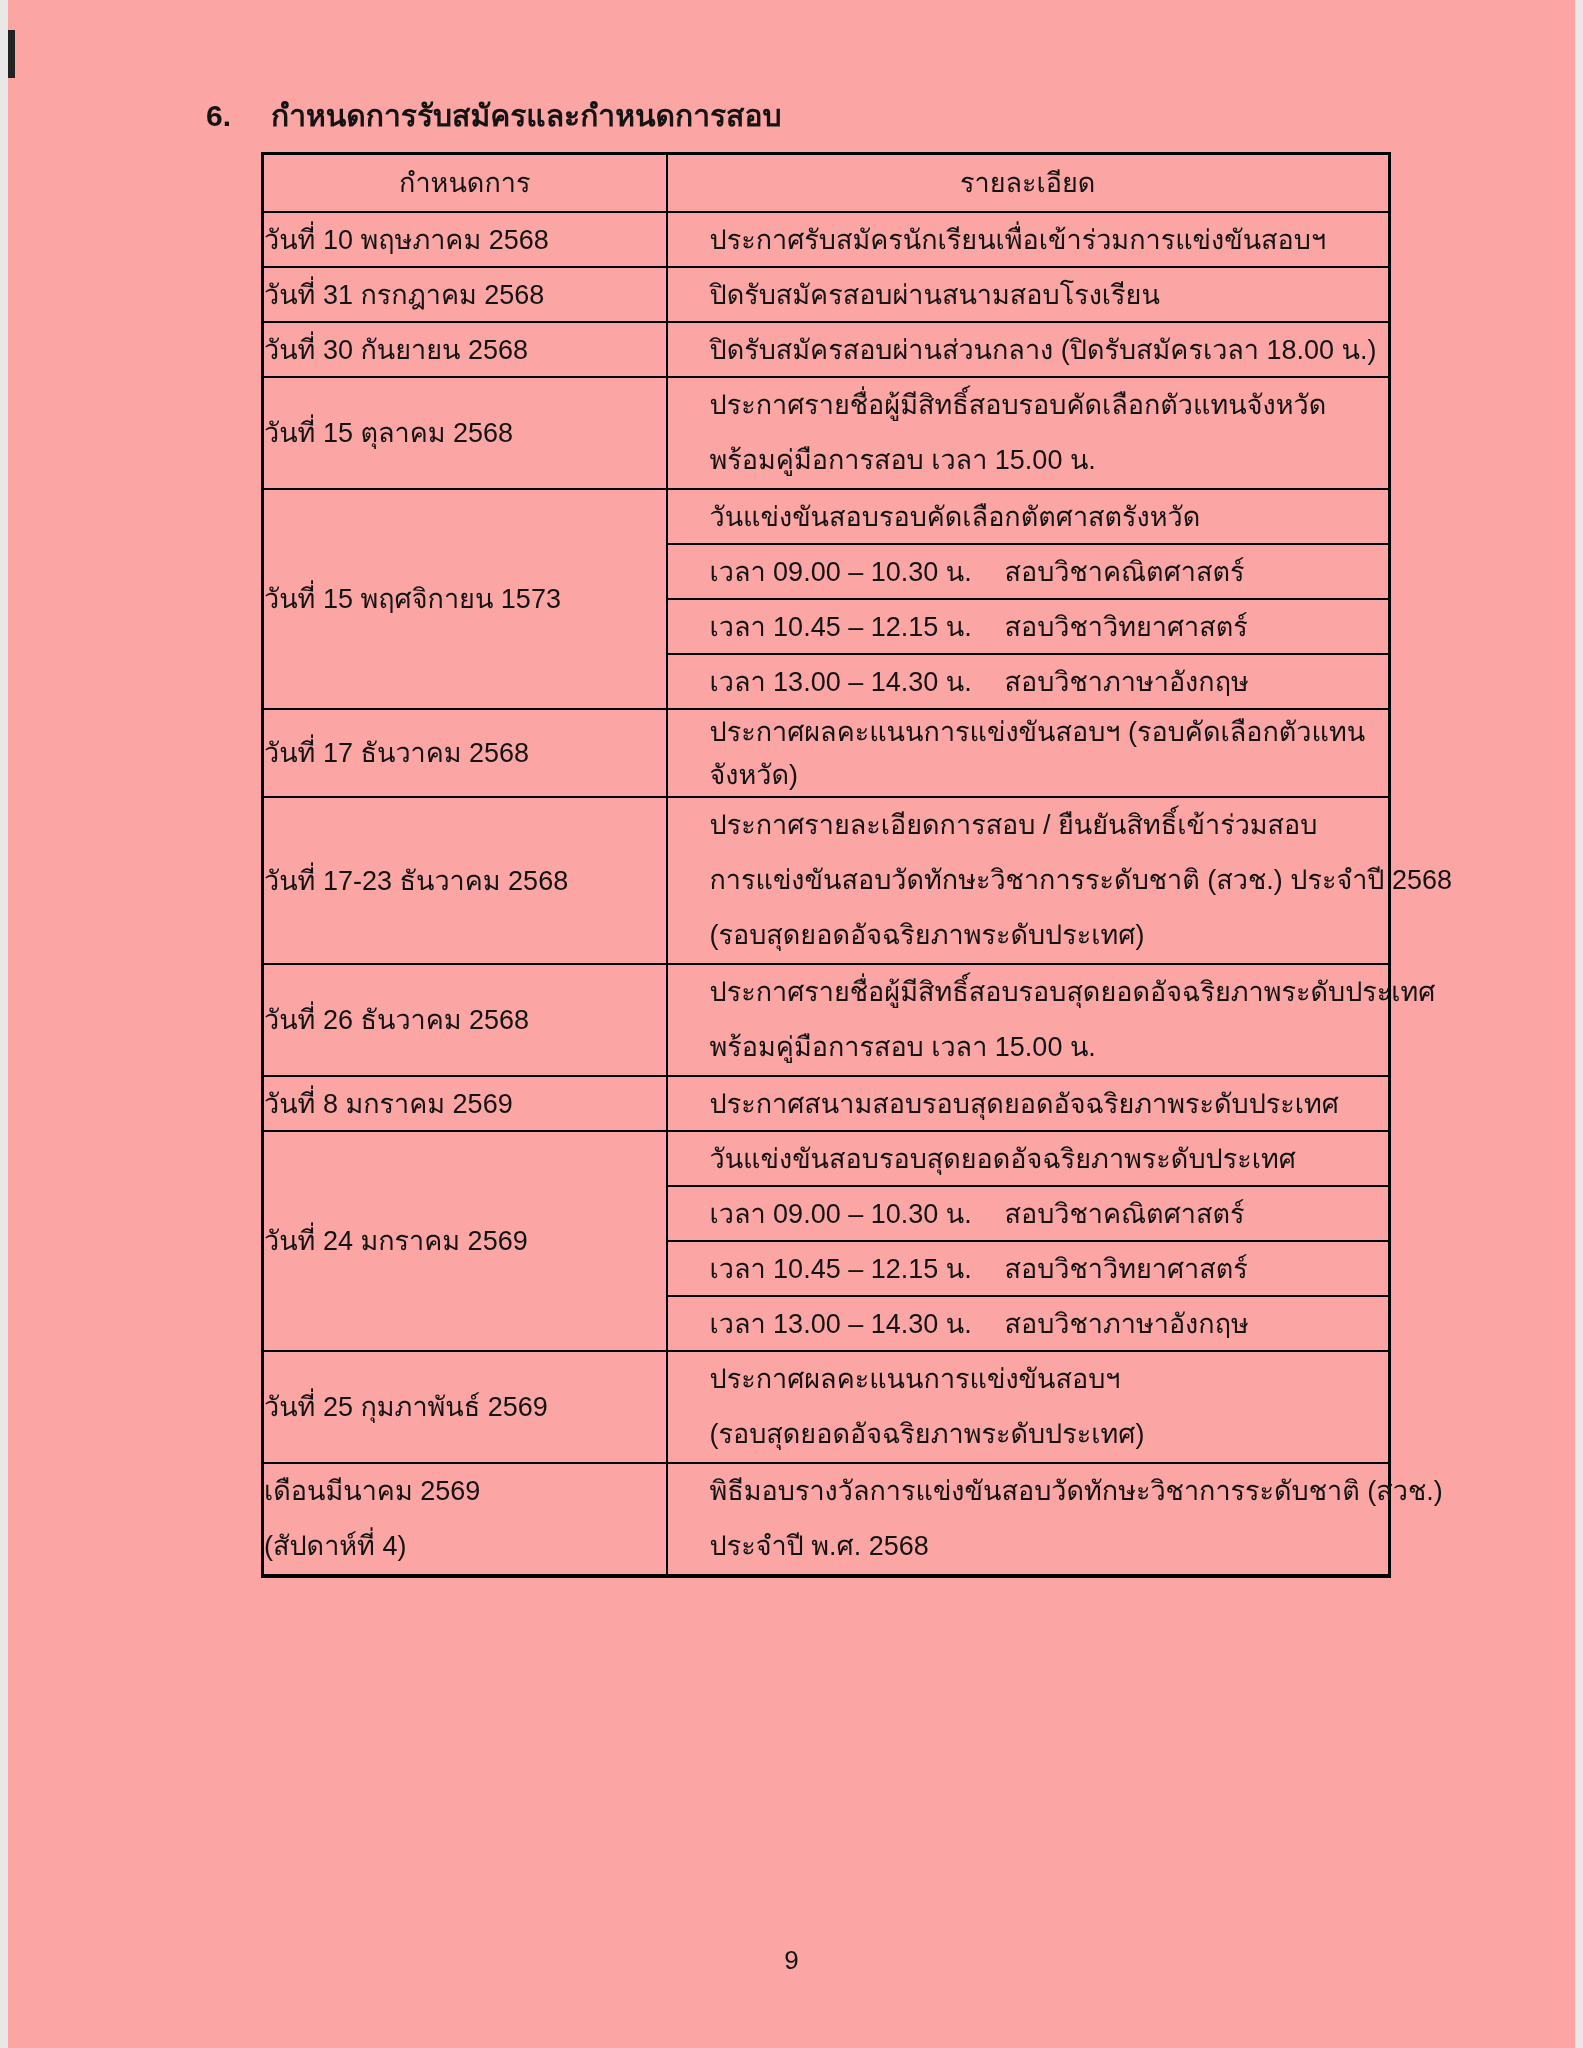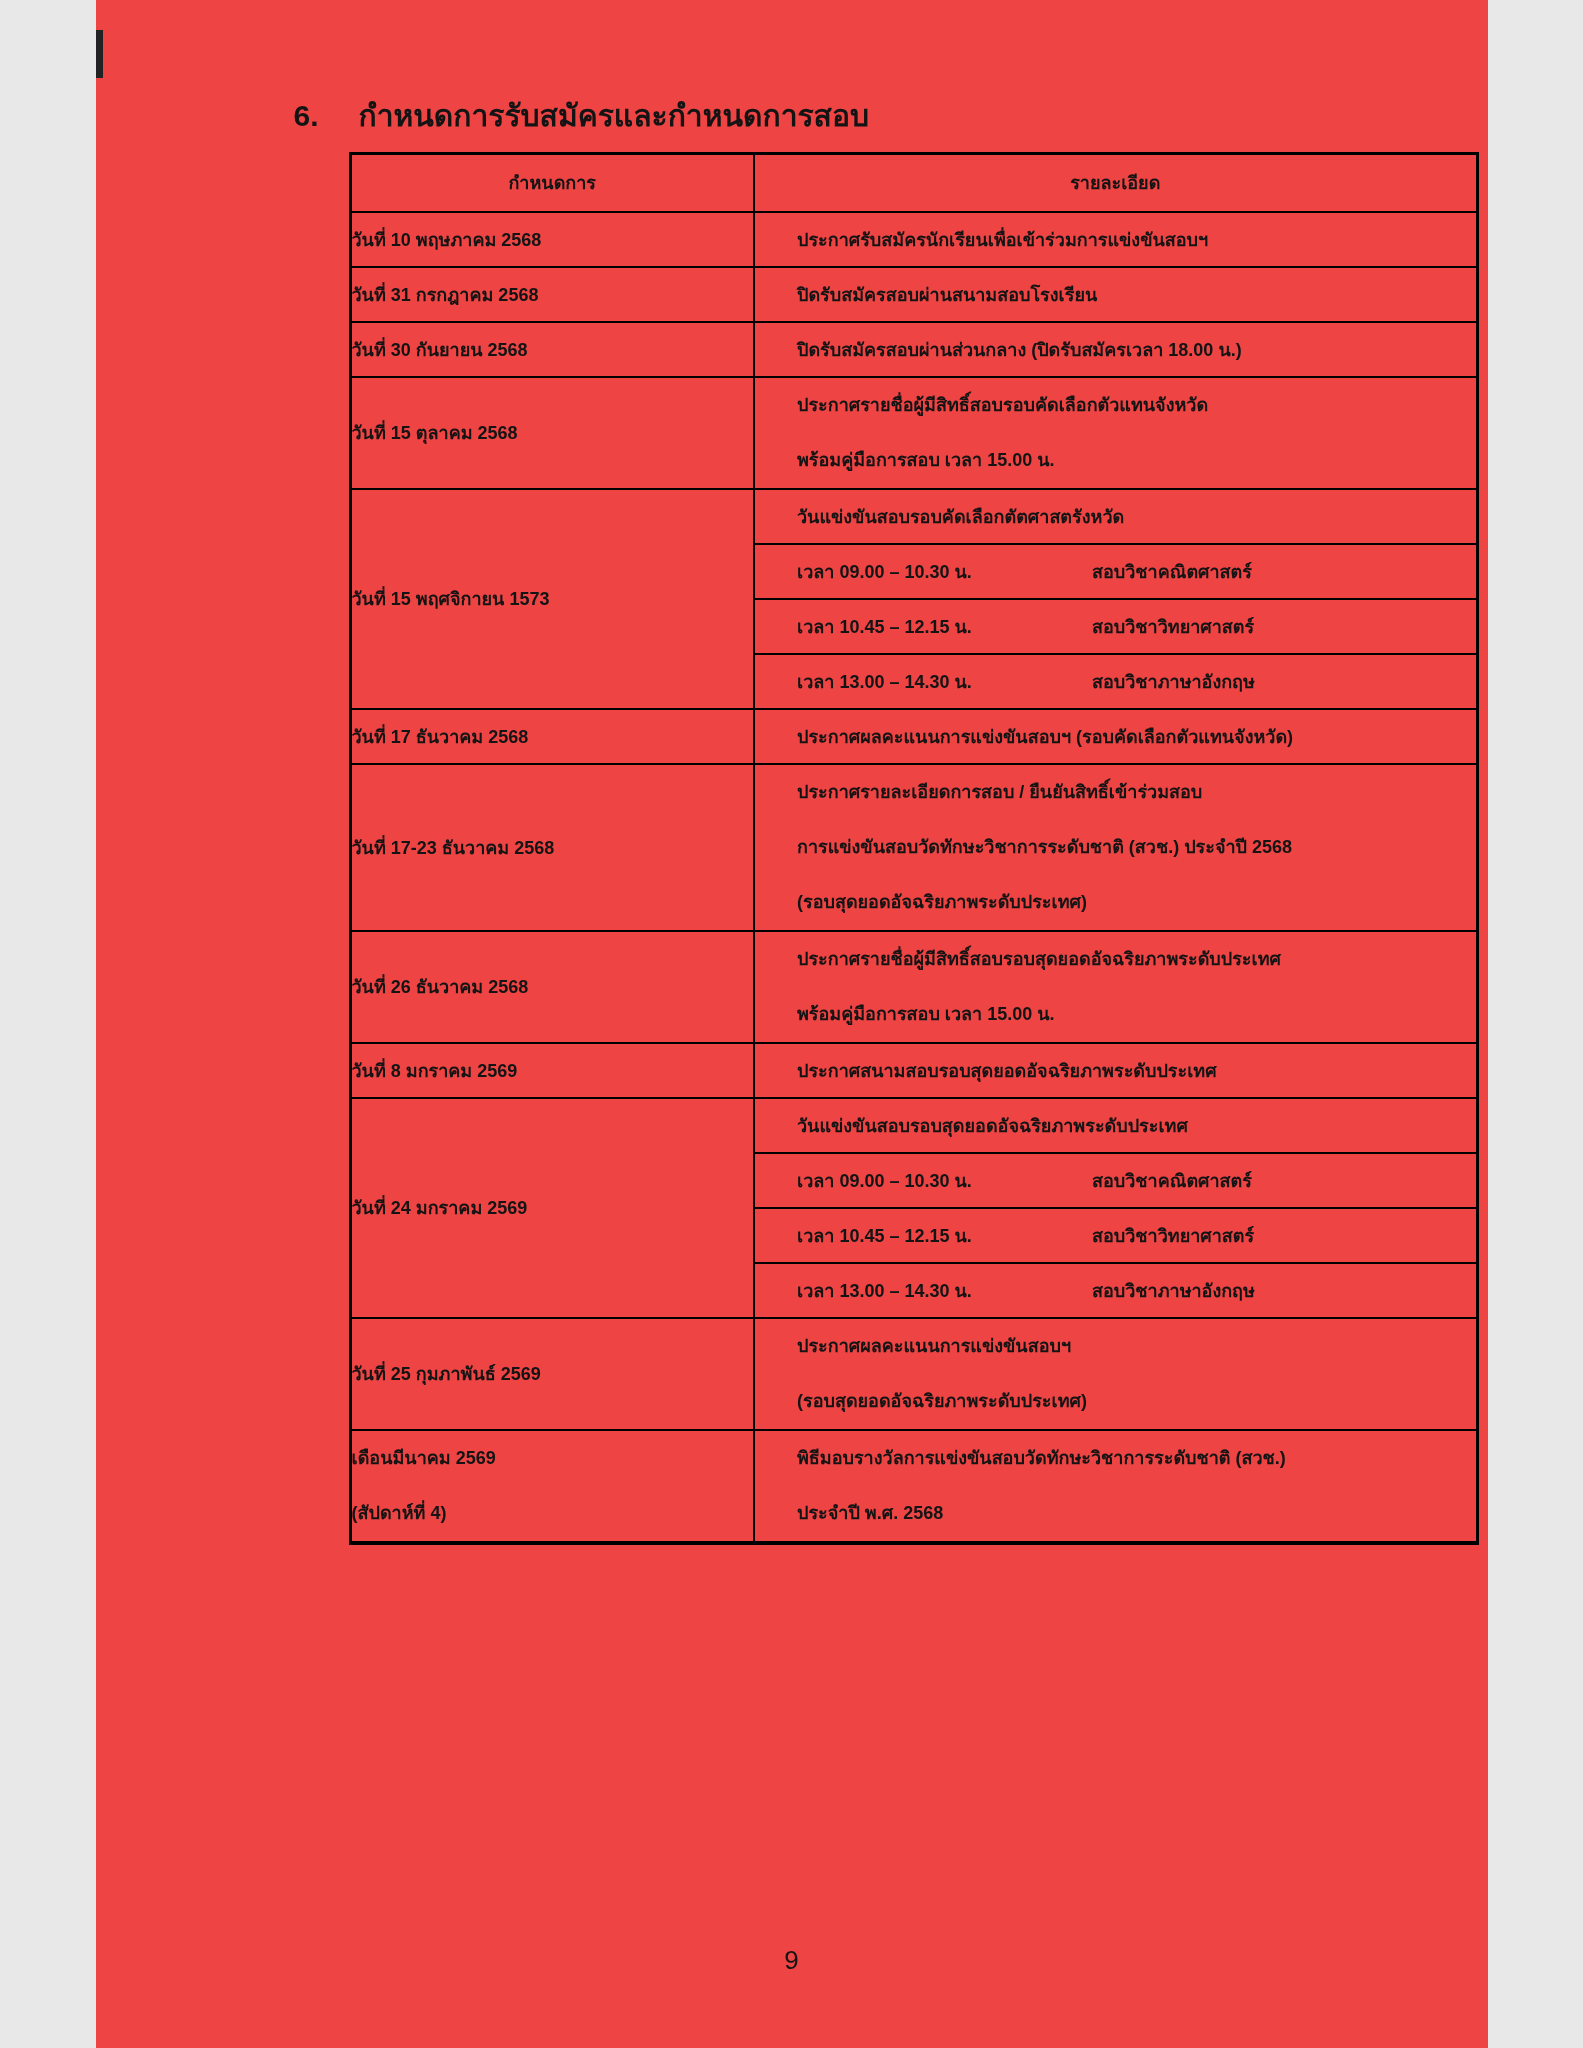--- a/index.html
+++ b/index.html
@@ -1,22 +1,22 @@
 <!DOCTYPE html>
 <html><head>
 <meta charset="utf-8">
 <style>
   * { margin: 0; padding: 0; box-sizing: border-box; }
   html, body { background: #e8e8e8; }
   body { font-family: "Liberation Sans", sans-serif; }
   .page {
     position: relative;
-    width: 1392px;
+    width: 1567px;
     height: 2048px;
-    background: #ef4444;
+    background: #fca5a5;
     color: #141414;
     margin: 0 auto;
     overflow: hidden;
   }
   .scan-mark {
     position: absolute;
     left: 0; top: 30px;
     width: 7px; height: 48px;
     background: #222;
   }
@@ -35,22 +35,22 @@
     left: 253px; top: 152px;
     width: 1130px;
     border-collapse: collapse;
     table-layout: fixed;
     border: 3px solid #000;
     border-bottom-width: 4px;
   }
   table.sched td, table.sched th {
     border: 2px solid #000;
     vertical-align: middle;
-    font-size: 18px;
-    font-weight: bold;
+    font-size: 27px;
+    font-weight: normal;
     margin-left: 8px;
   }
   th.colhead {
     height: 58px;
     text-align: center;
     font-size: 29px;
     font-weight: bold;
   }
   td.date {
     text-align: left;

